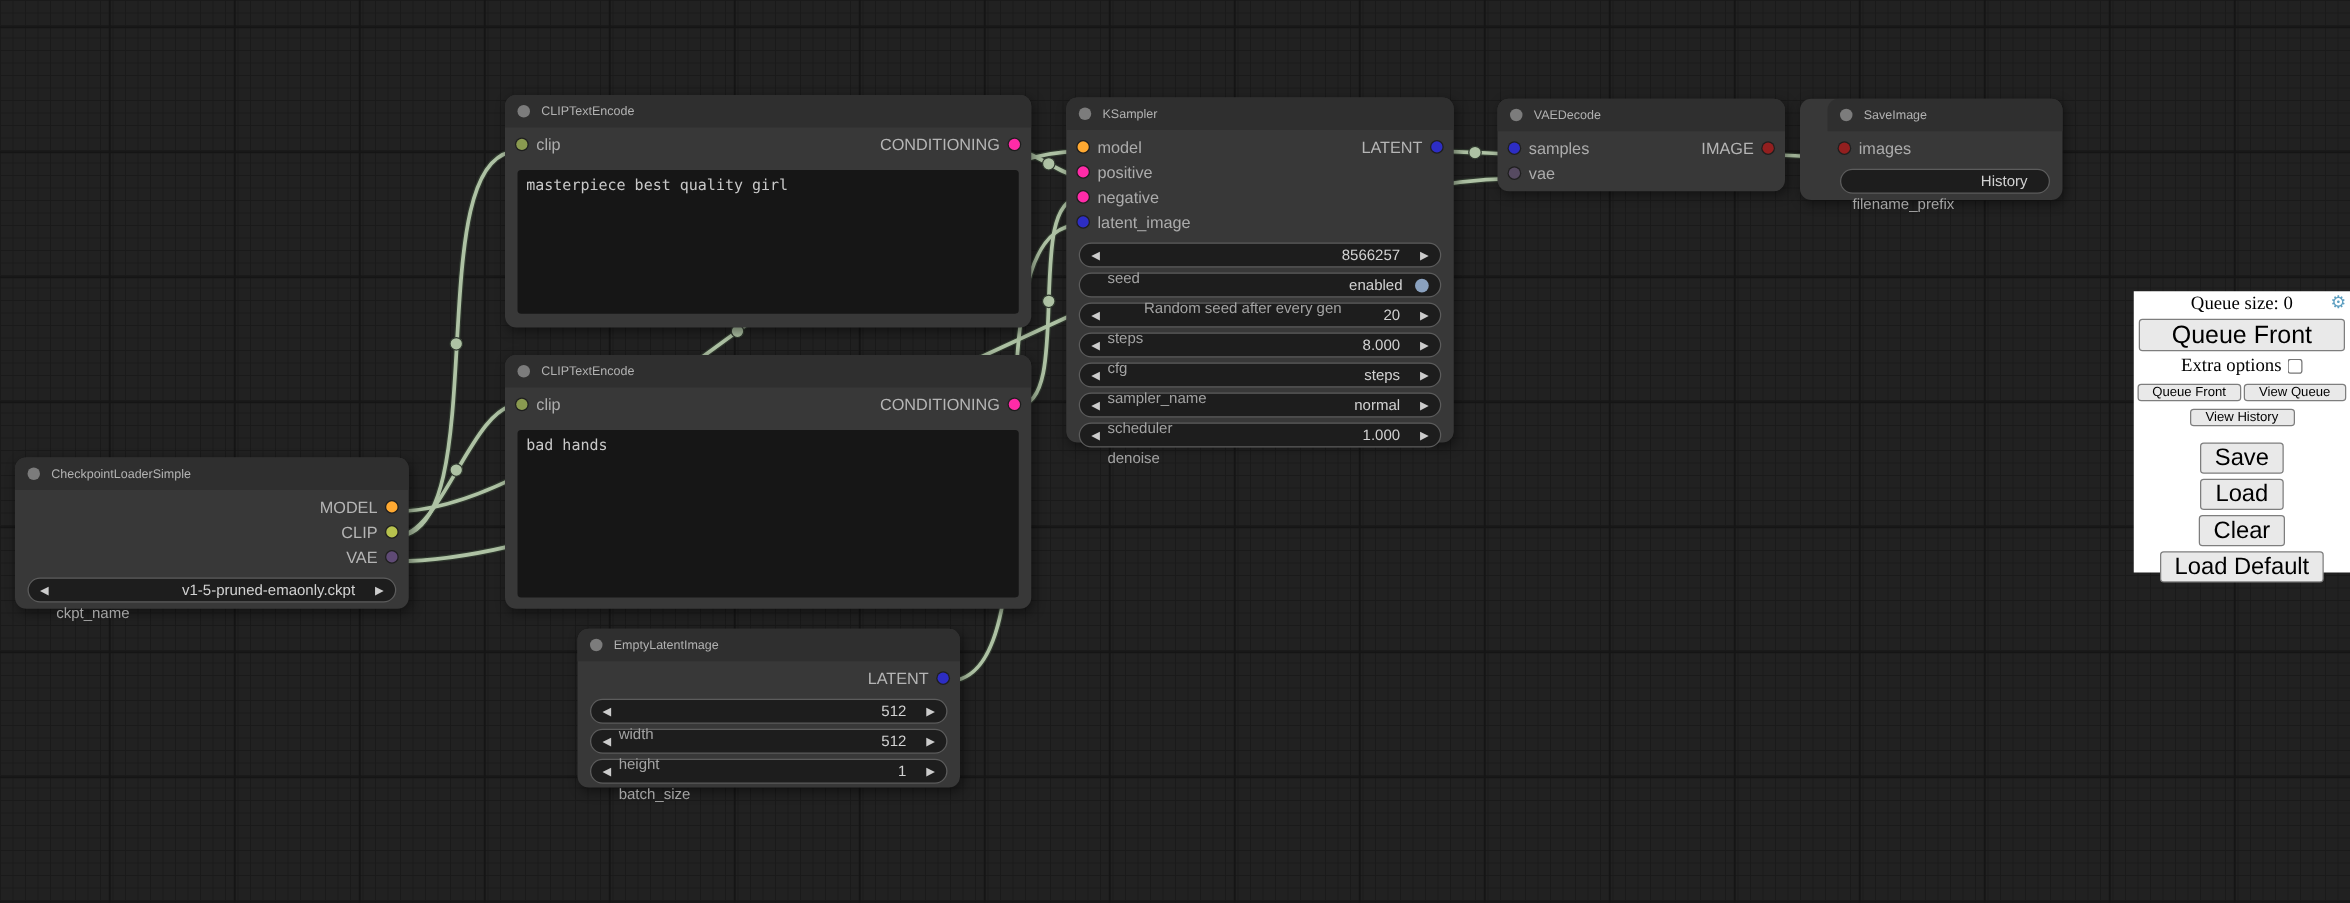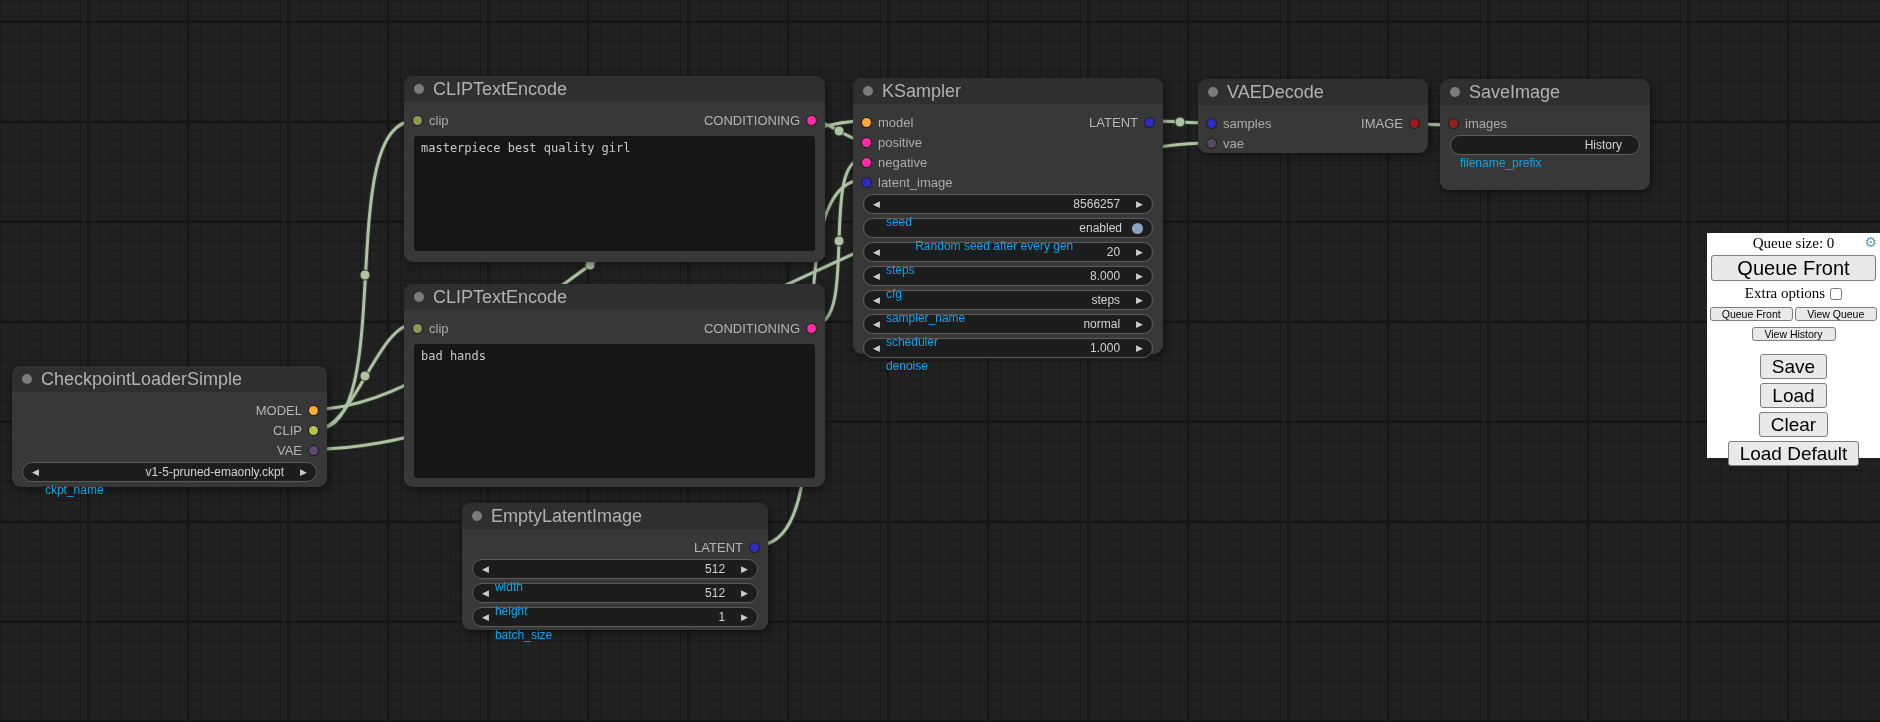--- a/index.html
+++ b/index.html
@@ -23,37 +23,37 @@
 
   .node {
     position:absolute; z-index:2;
     background:#383838; border-radius:9px;
     box-shadow: 2px 3px 9px rgba(0,0,0,.45);
     color:#ACACAC;
   }
   .ntitle {
     height:26px; background:#2F2F2F; border-radius:9px 9px 0 0;
     display:flex; align-items:center; gap:9px; padding:0 10px;
-    font-size:18px; color:#B2B2B2;
+    font-size:10px; color:#B2B2B2;
   }
   .tdot { width:10px; height:10px; border-radius:50%; background:#7C7C7C; flex:none; }
   .nbody { padding-top:6px; }
-  .prow { height:20px; margin:0 9px; display:flex; align-items:flex-end; justify-content:space-between; }
+  .prow { height:20px; margin:0 9px; display:flex; align-items:flex-start; justify-content:space-between; }
   .prow.outonly { justify-content:flex-end; }
   .port { display:flex; align-items:center; gap:7px; font-size:13px; color:#ACACAC; }
   .port.out { flex-direction:row-reverse; color:#B5B5B5; }
   .pdot { width:9px; height:9px; border-radius:50%; box-shadow:0 0 0 1px rgba(0,0,0,.45); flex:none; background:#888; }
   .widget {
     height:20px; margin:4px 10px 0; border:1px solid #5C5C5C; border-radius:10px;
     background:#1D1D1D; display:flex; align-items:center; padding:0 9px;
     font-size:12px; color:#9F9F9F; gap:6px; white-space:nowrap;
   }
   .w-arrow { font-size:9px; color:#CCCCCC; line-height:1; flex:none; }
   .w-arrow.right { margin-left:10px; }
-  .w-label { color:#0ea5e9;margin-top:36px; }
+  .w-label { color:#a3a3a3;margin-top:36px; }
   .w-label.center { flex:1; text-align:right; }
   .w-value { margin-left:auto; color:#D2D2D2; }
   .toggle-dot { width:11px; height:11px; border-radius:50%; flex:none; margin-left:4px; }
   .prompt {
     margin:8px 10px 0; background:#161616; border-radius:3px; padding:5px 7px;
     font-family:"DejaVu Sans Mono", monospace; font-size:12px; color:#C9C9C9;
     white-space:pre-wrap; overflow:hidden;
   }
 
   .menu {
@@ -281,21 +281,21 @@
     </div>
     <div class="prow">
       <span class="port">
         <span class="pdot" style="background-color: rgb(86, 74, 97);"></span>
         <span>vae</span>
       </span>
     </div>
   </div>
 </div>
 
-<div class="node" style="left:1440px; top:79px; width:210px; height:111px;">
+<div class="node" style="left:1440px; top:79px; width:210px; height:81px;padding-left:22px;">
   <div class="ntitle">
     <span class="tdot"></span>
     <span>SaveImage</span>
   </div>
   <div class="nbody">
     <div class="prow">
       <span class="port">
         <span class="pdot" style="background-color: rgb(147, 31, 31);"></span>
         <span>images</span>
       </span>

